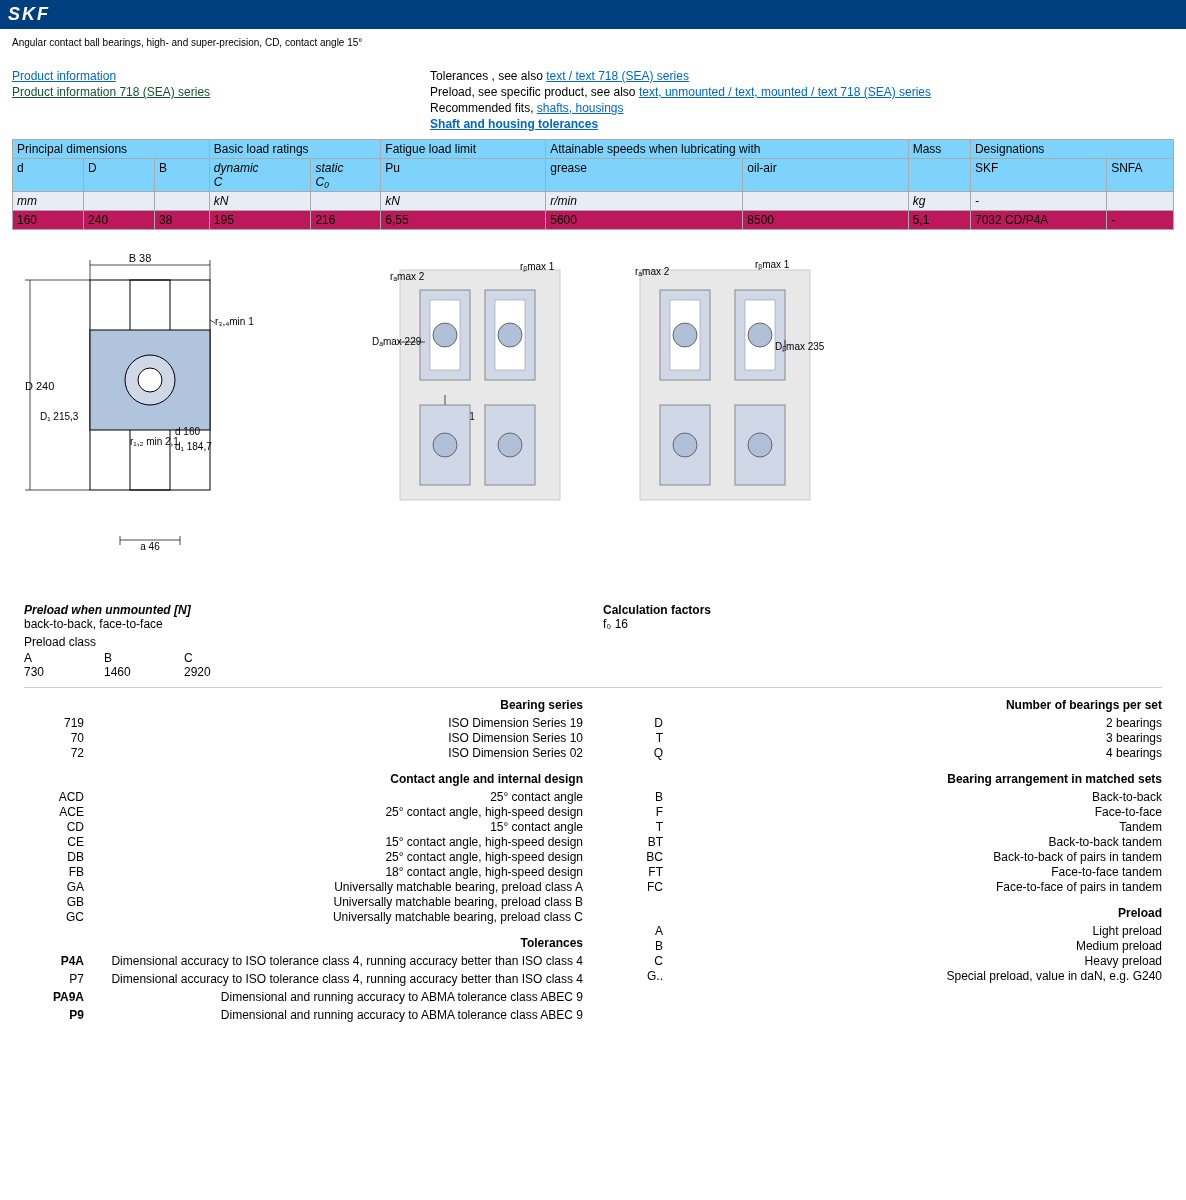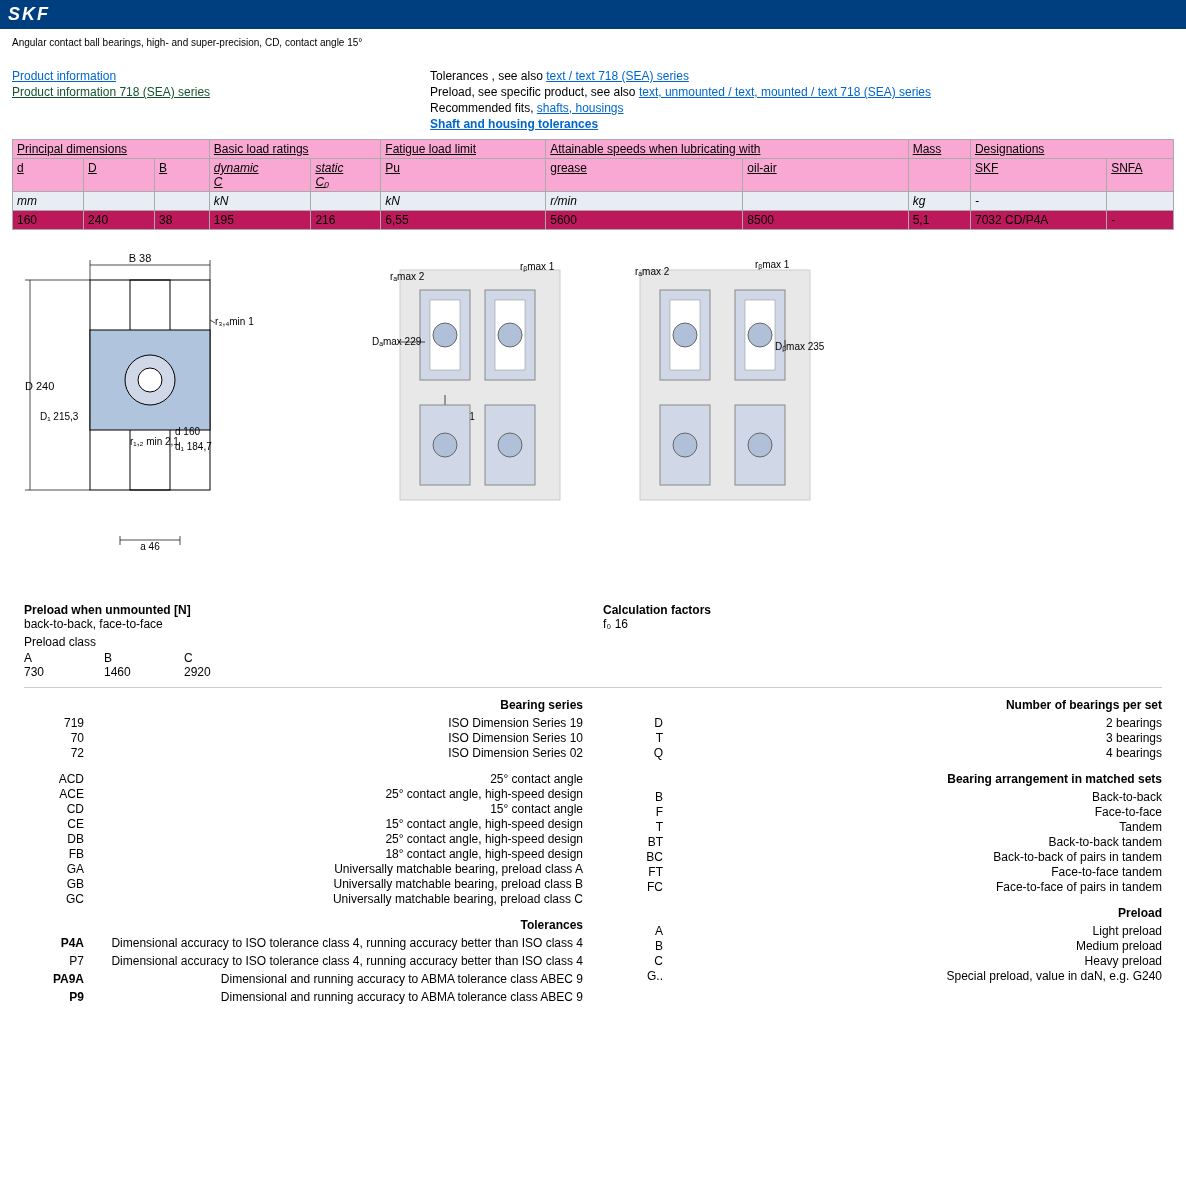--- a/index.html
+++ b/index.html
@@ -13,21 +13,21 @@
     .page-title { font-size: 10px; font-weight: normal; margin-bottom: 21px; }
     
     .links-row { display: flex; gap: 20px; margin-bottom: 2px; }
     .link-col { display: flex; flex-direction: column; gap: 2px; }
     
     .shaft-housing-link { color: #0066cc; text-decoration: underline; font-weight: bold; }
     
     .table-section { margin-top: 8px; }
     
     .data-table { width: 100%; border-collapse: collapse; font-size: 12px; }
-    .data-table th { background: #f9a8d4; padding: 2px 4px; text-align: left; font-weight: normal; border: 1px solid #aaa; vertical-align: top; text-decoration: underline; }
+    .data-table th { background: #7dd3fc; padding: 2px 4px; text-align: left; font-weight: normal; border: 1px solid #aaa; vertical-align: top; }
     .data-table td { padding: 2px 4px; border: 1px solid #aaa; vertical-align: top; }
     .data-table .unit-row td { background: #e8ecf5; font-style: italic; }
     .data-table .data-row td { background: #be185d; font-weight: normal; }
     
     .diagram-section { margin: 12px 0; display: flex; gap: 20px; align-items: flex-start; padding: 8px; }
     
     svg text { font-family: Arial, sans-serif; }
     
     .preload-section { margin: 8px 12px; }
     .preload-grid { display: grid; grid-template-columns: 1fr 1fr; gap: 20px; margin-top: 8px; }
@@ -251,21 +251,21 @@
 
         <rect x="115" y="155" width="50" height="80" fill="#d0d8e8" stroke="#888" stroke-width="1"></rect>
         <ellipse cx="140" cy="195" rx="12" ry="12" fill="#b0c0d8" stroke="#666" stroke-width="1"></ellipse>
       </svg>
     </div>
   </div>
 
   <div class="preload-section">
     <div class="preload-grid">
       <div class="preload-left">
-        <div style="font-weight:bold;">Preload when unmounted [N]</div>
+        <div style="font-weight:bold;font-style:italic;">Preload when unmounted [N]</div>
         <div>back-to-back, face-to-face</div>
         <div style="margin-top:4px;">Preload class</div>
         <div style="display:grid; grid-template-columns: 80px 80px 80px; margin-top:2px;">
           <div>A</div>
           <div>B</div>
           <div>C</div>
           <div>730</div>
           <div>1460</div>
           <div>2920</div>
         </div>
@@ -295,20 +295,21 @@
             <span class="code">70</span>
             <span class="desc">ISO Dimension Series 10</span>
           </div>
           <div class="info-item">
             <span class="code">72</span>
             <span class="desc">ISO Dimension Series 02</span>
           </div>
         </div>
 
         <div class="info-block">
+          <div class="info-block-title">Contact angle and internal design</div>
           <div class="info-item">
             <span class="code">ACD</span>
             <span class="desc">25° contact angle</span>
           </div>
           <div class="info-item">
             <span class="code">ACE</span>
             <span class="desc">25° contact angle, high-speed design</span>
           </div>
           <div class="info-item">
             <span class="code">CD</span>

